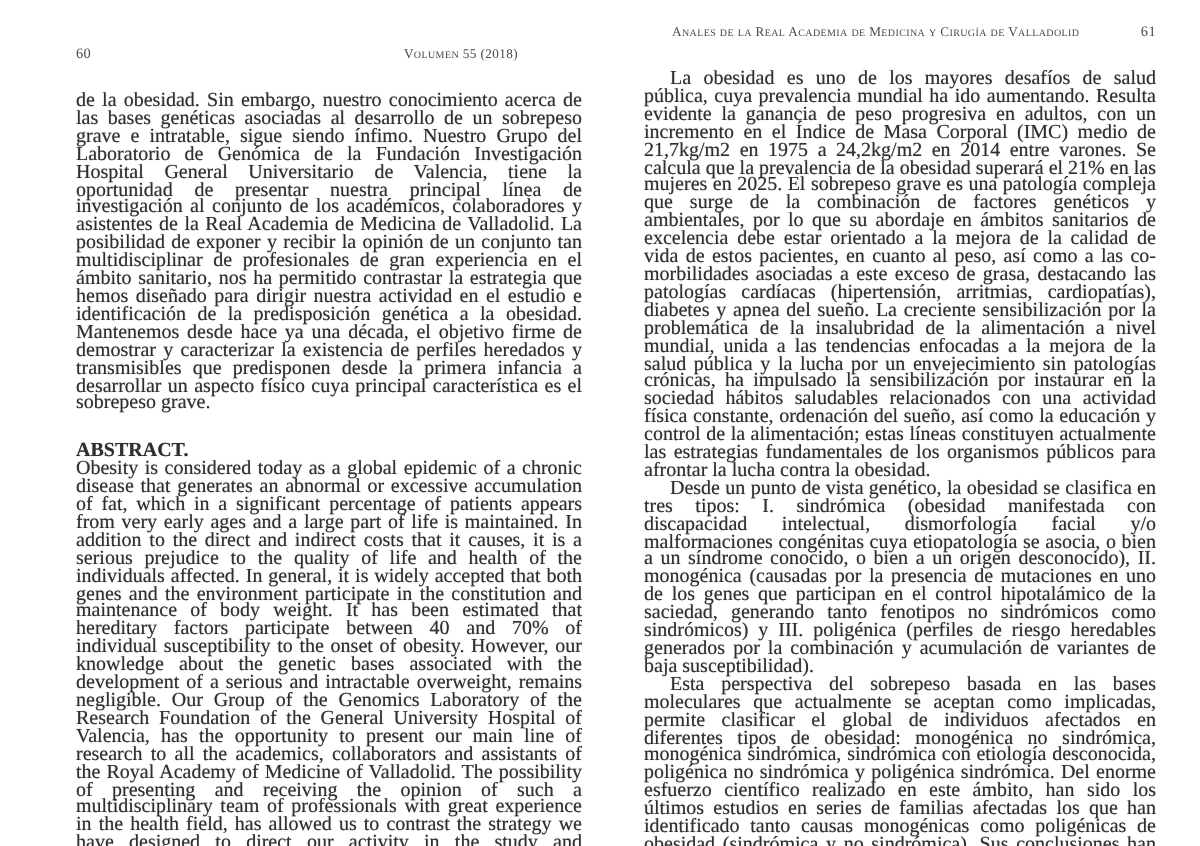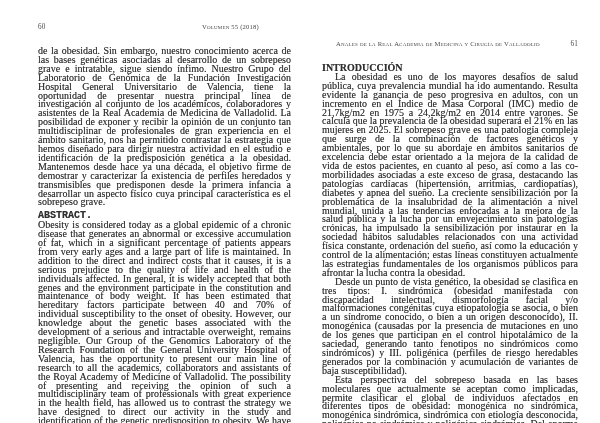--- a/index.html
+++ b/index.html
@@ -16,21 +16,21 @@
     width: 600px;
     height: 423px;
     background: #ffffff;
   }
   .page {
     width: 300px;
     height: 300px;
     box-sizing: border-box;
   }
   .page.left  { padding: 23px 9px 0 38px; }
-  .page.right { padding: 40px 22px 0 22px; }
+  .page.right { padding: 12px 22px 0 22px; }
 
   .running-head {
     display: flex;
     justify-content: space-between;
     align-items: baseline;
     font-size: 7px;
     color: #4a4a4a;
     letter-spacing: 0.2px;
     white-space: nowrap;
   }
@@ -41,21 +41,21 @@
 
   .body-text {
     margin-top: 16px;
     font-size: 10px;
     line-height: 8.9px;
     text-align: justify;
     text-shadow: 0 0 0.45px rgba(47,47,47,0.55);
   }
   p { margin: 0; }
   .heading { font-weight: bold; }
-  .heading.abstract { margin-top: 5px; font-family: Liberation Mono, monospace; }
+  .heading.abstract { margin-top: 15px; }
   .indent { text-indent: 13px; }
   .kw-label { font-weight: bold; }
 </style>
 </head>
 <body>
 
 <div class="spread">
 
   <div class="page left">
     <div class="running-head">
@@ -69,20 +69,19 @@
       <p class="para"><span class="kw-label">Key pensar:</span><span> Obesity, Monogenic, Sindromic, Non-syndromic, Valencia.</span></p>
     </div>
   </div>
 
   <div class="page right">
     <div class="running-head">
       <span class="head-title">Anales de la Real Academia de Medicina y Cirugía de Valladolid</span>
       <span class="pagenum">61</span>
     </div>
     <div class="body-text">
-      <p class="heading">INTRODUCCIÓN</p>
       <p class="para indent">La obesidad es uno de los mayores desafíos de salud pública, cuya prevalencia mundial ha ido aumentando. Resulta evidente la ganancia de peso progresiva en adultos, con un incremento en el Índice de Masa Corporal (IMC) medio de 21,7kg/m2 en 1975 a 24,2kg/m2 en 2014 entre varones. Se calcula que la prevalencia de la obesidad superará el 21% en las mujeres en 2025. El sobrepeso grave es una patología compleja que surge de la combinación de factores genéticos y ambientales, por lo que su abordaje en ámbitos sanitarios de excelencia debe estar orientado a la mejora de la calidad de vida de estos pacientes, en cuanto al peso, así como a las co-morbilidades asociadas a este exceso de grasa, destacando las patologías cardíacas (hipertensión, arritmias, cardiopatías), diabetes y apnea del sueño. La creciente sensibilización por la problemática de la insalubridad de la alimentación a nivel mundial, unida a las tendencias enfocadas a la mejora de la salud pública y la lucha por un envejecimiento sin patologías crónicas, ha impulsado la sensibilización por instaurar en la sociedad hábitos saludables relacionados con una actividad física constante, ordenación del sueño, así como la educación y control de la alimentación; estas líneas constituyen actualmente las estrategias fundamentales de los organismos públicos para afrontar la lucha contra la obesidad.</p>
       <p class="para indent">Desde un punto de vista genético, la obesidad se clasifica en tres tipos: I. sindrómica (obesidad manifestada con discapacidad intelectual, dismorfología facial y/o malformaciones congénitas cuya etiopatología se asocia, o bien a un síndrome conocido, o bien a un origen desconocido), II. monogénica (causadas por la presencia de mutaciones en uno de los genes que participan en el control hipotalámico de la saciedad, generando tanto fenotipos no sindrómicos como sindrómicos) y III. poligénica (perfiles de riesgo heredables generados por la combinación y acumulación de variantes de baja susceptibilidad).</p>
       <p class="para indent">Esta perspectiva del sobrepeso basada en las bases moleculares que actualmente se aceptan como implicadas, permite clasificar el global de individuos afectados en diferentes tipos de obesidad: monogénica no sindrómica, monogénica sindrómica, sindrómica con etiología desconocida, poligénica no sindrómica y poligénica sindrómica. Del enorme esfuerzo científico realizado en este ámbito, han sido los últimos estudios en series de familias afectadas los que han identificado tanto causas monogénicas como poligénicas de obesidad (sindrómica y no sindrómica). Sus conclusiones han puesto de manifiesto la existencia de alteraciones genéticas de mayor riesgo al sobrepeso grave en todo tipo de pacientes. Esto nos ha hecho pensar que la asociación de una entidad tan heterogénea como la obesidad, se torna extraordinariamente compleja en el marco del sistema sanitario establecido cuando se combina con otras entidades también de alta complejidad como es la discapacidad intelectual. Todo ello nos ha llevado a</p>
     </div>
   </div>
 
 </div>
 
 </body></html>

